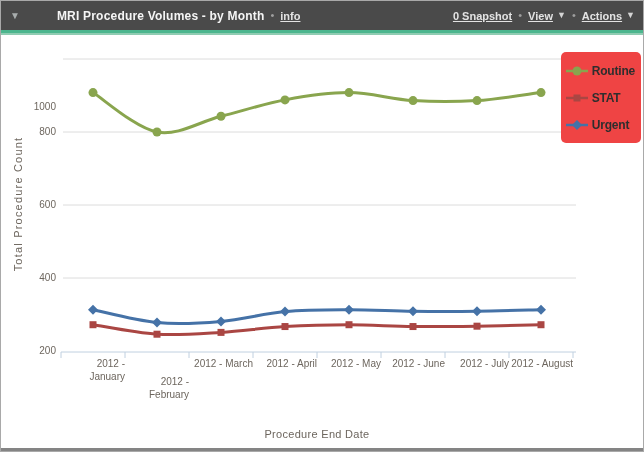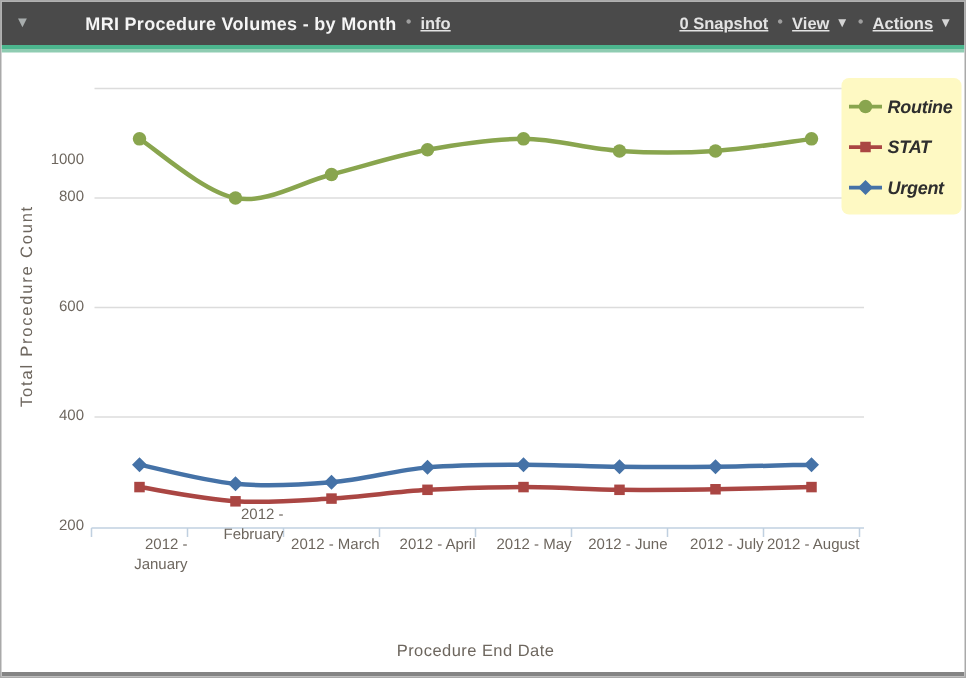--- a/index.html
+++ b/index.html
@@ -123,31 +123,31 @@
   <div class="y-title">Total Procedure Count</div>
   <div id="ylabels">
       <div class="ytick" style="left: 13px; top: 344px;">200</div>
       <div class="ytick" style="left: 13px; top: 271px;">400</div>
       <div class="ytick" style="left: 13px; top: 198px;">600</div>
       <div class="ytick" style="left: 13px; top: 125px;">800</div>
       <div class="ytick" style="left: 13px; top: 52px; margin-top: 48px;">1000</div>
     </div>
   <div id="xlabels">
       <div class="xtick" style="left: 60px; top: 357px;">2012 - January</div>
-      <div class="xtick" style="left: 124px; top: 337px;">2012 - February</div>
+      <div class="xtick" style="left: 124px; top: 375px;">2012 - February</div>
       <div class="xtick" style="left: 188px; top: 357px;">2012 - March</div>
       <div class="xtick" style="left: 252px; top: 357px;">2012 - April</div>
       <div class="xtick" style="left: 316px; top: 357px;">2012 - May</div>
       <div class="xtick" style="left: 380px; top: 357px;">2012 - June</div>
       <div class="xtick" style="left: 444px; top: 357px;">2012 - July</div>
       <div class="xtick" style="left: 508px; top: 357px;">2012 - August</div>
     </div>
   <div class="x-title">Procedure End Date</div>
 
-  <div class="legend" id="legend" style="background: #fef9c3; font-style: italic;">
+  <div class="legend" id="legend" style="background: #ef4444;">
       <div class="legend-item">
         <svg width="22" height="14">
           <line x1="0" x2="22" y1="7" y2="7" stroke="#89A54E" stroke-width="2.5"></line>
           <circle cx="11" cy="7" r="4.5" fill="#89A54E"></circle>
         </svg>
         <span class="legend-label">Routine</span>
       </div>
       <div class="legend-item">
         <svg width="22" height="14">
           <line x1="0" x2="22" y1="7" y2="7" stroke="#AA4643" stroke-width="2.5"></line>

